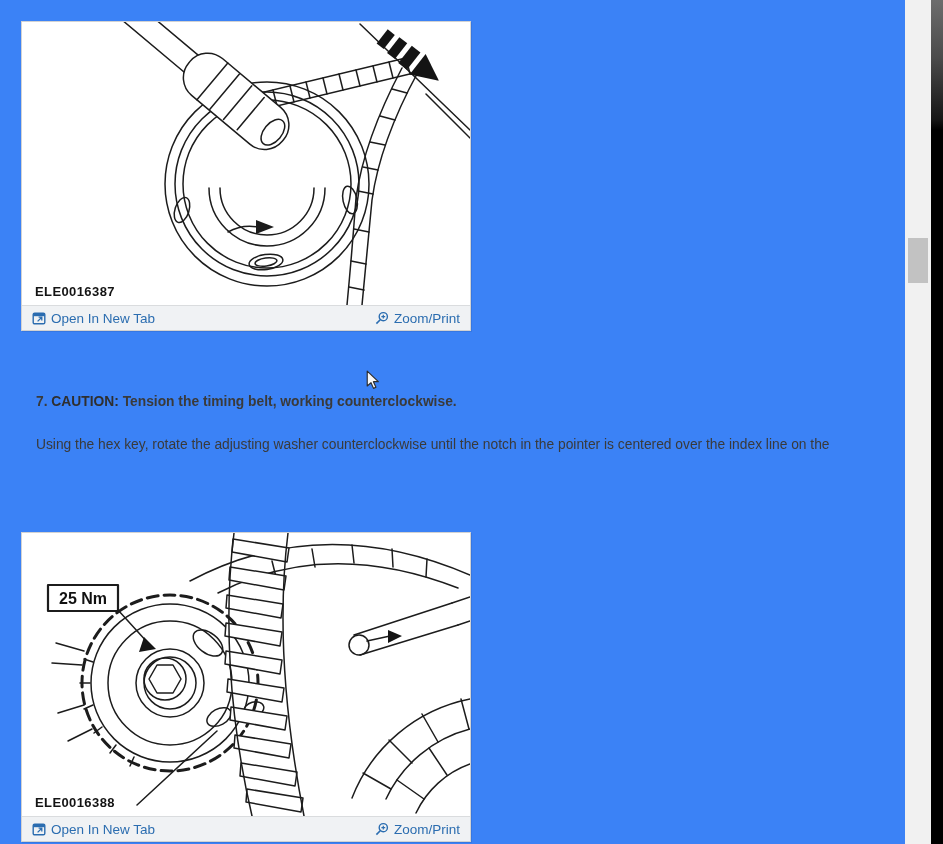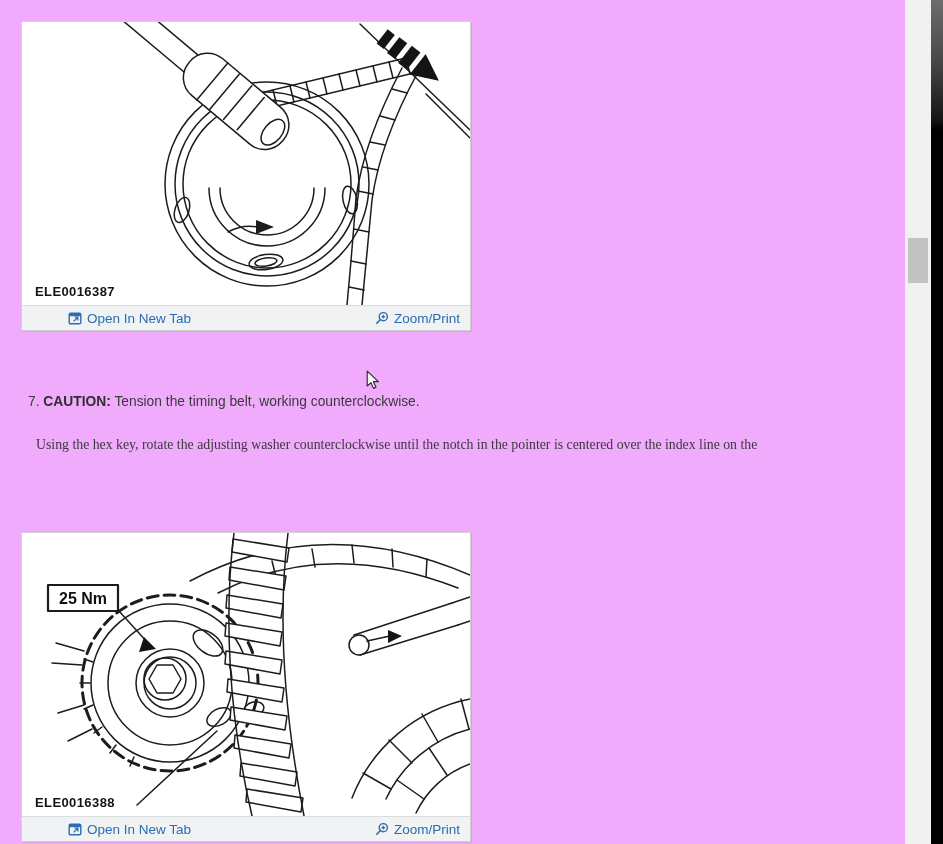--- a/index.html
+++ b/index.html
@@ -3,39 +3,39 @@
 <meta charset="utf-8">
 <style>
   :root{
     --link-blue:#2b6db0; --footer-bar:#f0f2f4; --panel-border:#d2d2d2;
     --text:#3a3a3a; --diagram-ink:#1c1c1c; --scroll-track:#f1f1f1;
     --scroll-thumb:#c2c2c2; --edge-strip:#000000;
   }
   *{margin:0;padding:0;box-sizing:border-box;}
   html,body{width:943px;height:844px;overflow:hidden;background:#fff;
     font-family:"Liberation Sans",sans-serif;color:var(--text);}
-  .page{position:absolute;left:0;top:0;width:905px;height:844px;background:#f0abfc;padding-left:11px;}
+  .page{position:absolute;left:0;top:0;width:905px;height:844px;background:#3b82f6;padding-left:11px;}
 
   .figure-card{position:absolute;left:21px;width:450px;height:310px;background:#fff;
     border:1px solid var(--panel-border);box-shadow:1px 1px 0 rgba(0,0,0,.08);}
   .figure-image{position:relative;width:100%;height:283px;background:#fff;overflow:hidden;}
   .fig-svg{position:absolute;left:0;top:0;width:448px;height:283px;}
   .figure-code{position:absolute;left:13px;bottom:6px;font-size:13px;font-weight:bold;
     letter-spacing:.4px;color:#141414;transform:scaleY(1.05);}
   .figure-footer{display:flex;align-items:center;justify-content:space-between;
     height:25px;background:var(--footer-bar);border-top:1px solid #dadcde;padding:0 10px;}
   .flink{display:flex;align-items:center;gap:5px;color:var(--link-blue);font-size:13.5px;
-    text-decoration:none;cursor:pointer;margin-left:36px;}
+    text-decoration:none;cursor:pointer;}
   .flink svg{display:block;}
 
-  .step-caution{position:absolute;left:28px;top:394px;font-size:13.8px;color:var(--text);}
+  .step-caution{position:absolute;left:36px;top:394px;font-size:13.8px;color:var(--text);font-weight:bold;}
   .step-caution b{color:#2f2f2f;}
   .instruction{position:absolute;left:22px;top:435px;width:850px;font-size:13.8px;
     line-height:20.5px;color:var(--text);}
-  .instruction .indent{padding-left:14px;font-family:Liberation Serif, serif;}
+  .instruction .indent{padding-left:14px;}
 
   .scroll-track{position:absolute;left:905px;top:0;width:26px;height:844px;
     background:var(--scroll-track);}
   .scroll-thumb{position:absolute;left:3px;top:238px;width:20px;height:45px;
     background:var(--scroll-thumb);}
   .right-strip{position:absolute;left:931px;top:0;width:12px;height:844px;
     background:var(--edge-strip);}
   .strip-thumb{position:absolute;left:0;top:0;width:100%;height:130px;
     background:linear-gradient(180deg,#6d6d6d 0%,#4a4a4a 45%,#161616 92%,#000 100%);}
 

